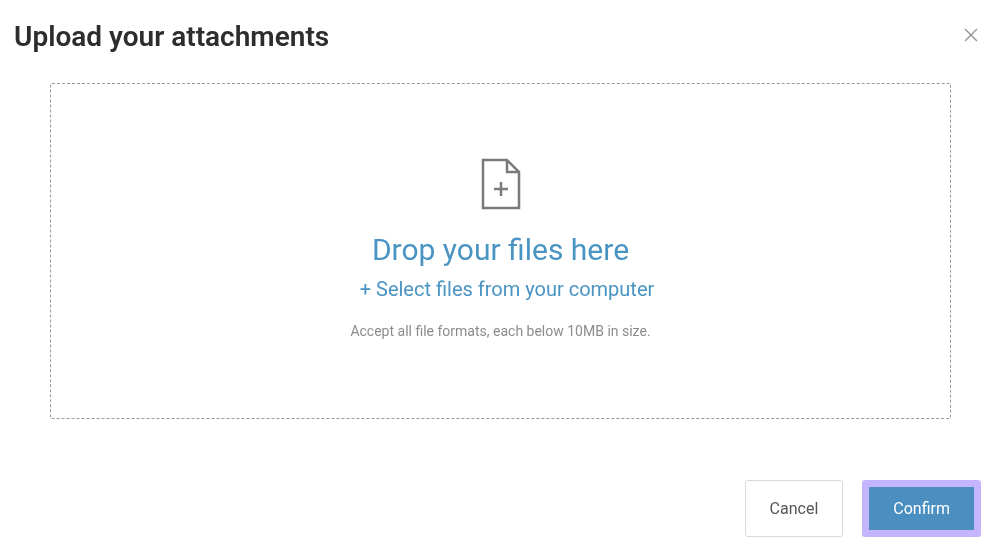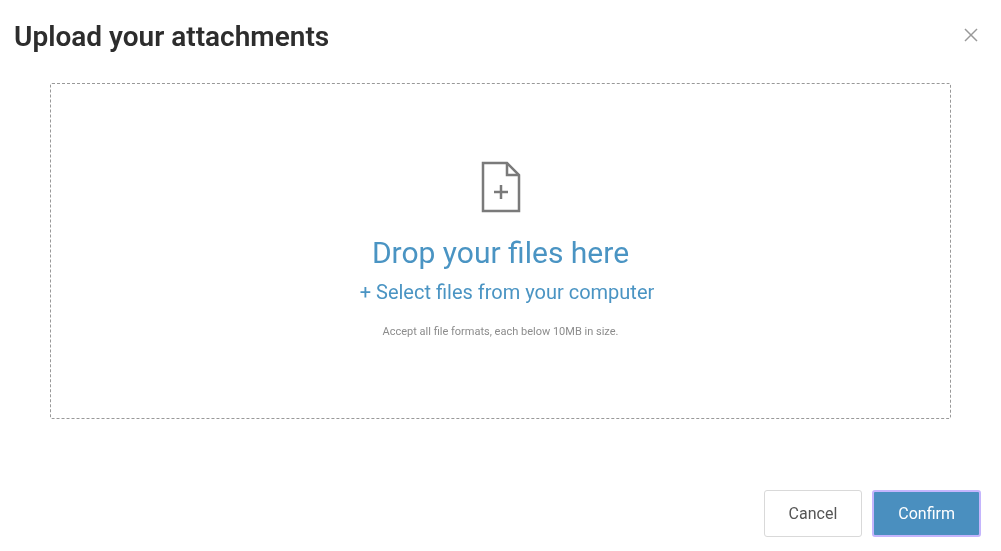--- a/index.html
+++ b/index.html
@@ -68,48 +68,48 @@
       margin-bottom: 10px;
     }
     .select-files {
       font-size: 20px;
       color: #4a94c3;
       font-weight: 400;
       margin-bottom: 18px;
       margin-left: 13px;
     }
     .hint-line {
-      font-size: 11px;
+      font-size: 14px;
       color: #8c8c8c;
       line-height: 1.8;
     }
     .footer {
       position: absolute;
       bottom: 14px;
       right: 20px;
       display: flex;
-      gap: 10px;
+      gap: 19px;
     }
     .btn {
       padding: 12px 24px;
       font-size: 16px;
       border-radius: 3px;
       cursor: pointer;
       border: 1px solid transparent;
       font-family: inherit;
     }
     .btn-cancel {
       background: #ffffff;
       color: #555;
       border: 1px solid #d9d9d9;
     }
     .btn-confirm {
       background: #4a8fbf;
       color: #ffffff;
-      border: 2px solid #c4b5fd;
+      border: 7px solid #c4b5fd;
     }
   </style>
 </head>
 <body>
 
 <div class="modal-header">
   <h2 class="modal-title">Upload your attachments</h2>
   <div class="close-btn">
     <span>
       <svg viewBox="0 0 14 14" fill="none" stroke="currentColor" stroke-width="1.5">

